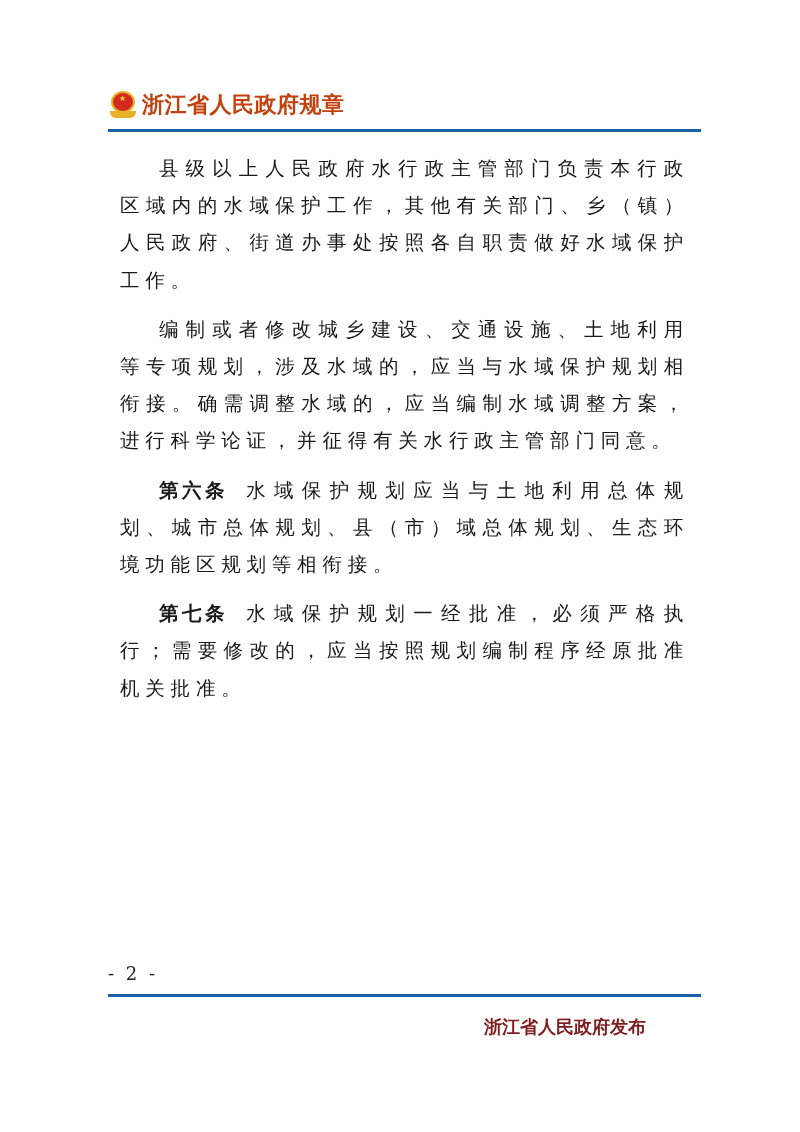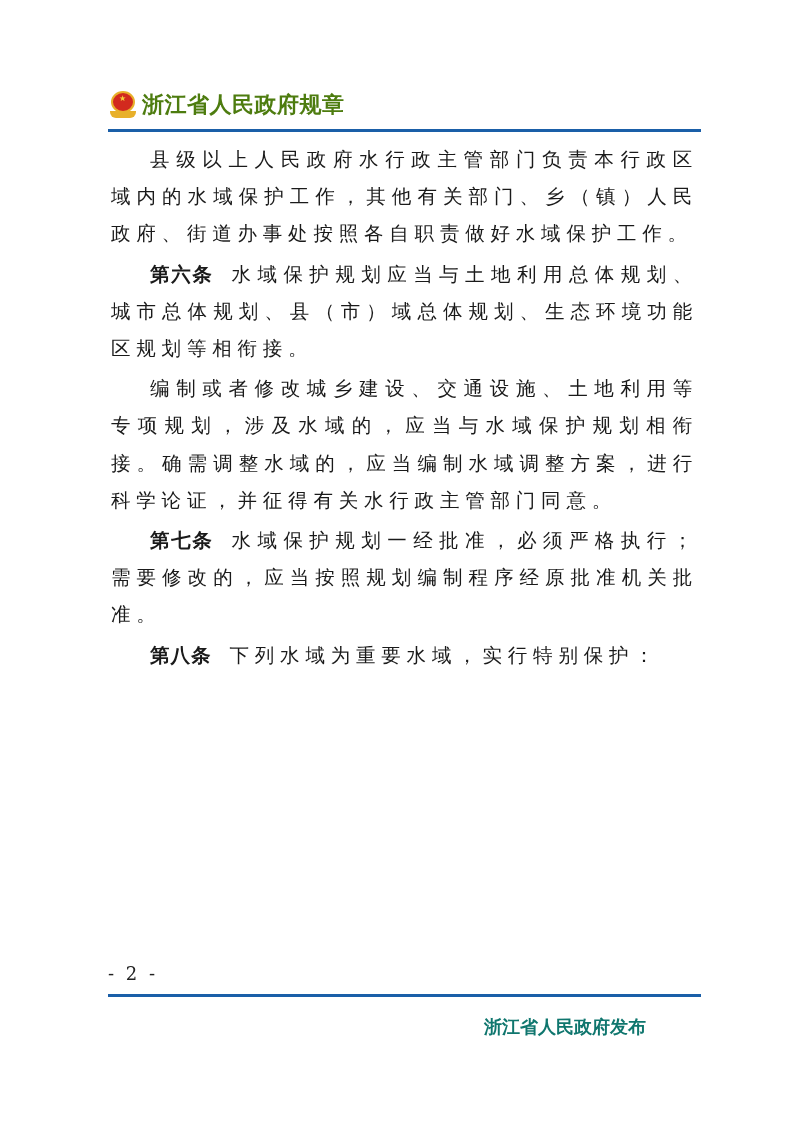--- a/index.html
+++ b/index.html
@@ -2,46 +2,45 @@
 <html><head>
 <meta charset="utf-8">
 <style>
   html, body { margin:0; padding:0; background:#ffffff; }
   body { width:800px; height:1132px; position:relative; overflow:hidden; font-family:"DejaVu Serif", "Liberation Serif", serif; color:#1a1a1a; }
   .header { position:absolute; left:108px; top:88px; height:34px; display:flex; align-items:center; }
   .emblem { width:30px; height:30px; position:relative; margin-right:4px; }
   .emblem .disk { position:absolute; left:3px; top:1px; width:24px; height:22px; border-radius:50%; background:#d22a1e; border:2px solid #e8b02a; box-sizing:border-box; }
   .emblem .star { position:absolute; left:11px; top:5px; color:#f4d23c; font-size:8px; line-height:8px; }
   .emblem .base { position:absolute; left:2px; top:21px; width:26px; height:7px; background:#e8b02a; border-radius:0 0 6px 6px; }
-  .header-title { font-family:"DejaVu Sans", sans-serif; font-size:22px; font-weight:bold; color:#4d7c0f; letter-spacing:0.5px; }
+  .header-title { font-family:"DejaVu Sans", sans-serif; font-size:22px; font-weight:bold; color:#c2410c; letter-spacing:0.5px; }
   .rule { position:absolute; left:108px; width:593px; height:3px; background:#1a5fa8; }
   .rule.top { top:129px; }
   .rule.bottom { top:994px; }
   .body-text { position:absolute; left:108px; top:138px; width:593px; font-size:19.5px; line-height:37.2px; letter-spacing:5.8px; text-align:justify; }
-  .para { margin:3px; text-indent:2em; }
+  .para { margin:12px; text-indent:2em; }
   .para b { font-family:"DejaVu Sans", sans-serif; font-weight:bold; letter-spacing:1px; margin-right:18px; }
   .page-num { position:absolute; left:108px; top:963px; font-size:18px; color:#222; letter-spacing:3px; }
-  .publisher { position:absolute; left:484px; top:1015px; font-family:"DejaVu Sans", sans-serif; font-size:18px; font-weight:bold; color:#0f766e; }
+  .publisher { position:absolute; left:484px; top:1015px; font-family:"DejaVu Sans", sans-serif; font-size:18px; font-weight:bold; color:#7f1d1d; }
 </style>
 </head>
 <body>
 
 <div class="header">
   <div class="emblem">
     <div class="disk"></div>
     <div class="star">★</div>
     <div class="base"></div>
   </div>
   <span class="header-title">浙江省人民政府规章</span>
 </div>
 <div class="rule top"></div>
 
 <div class="body-text">
   <p class="para"><span>县级以上人民政府水行政主管部门负责本行政区域内的水域保护工作，其他有关部门、乡（镇）人民政府、街道办事处按照各自职责做好水域保护工作。</span></p>
+  <p class="para"><span>编制或者修改城乡建设、交通设施、土地利用等专项规划，涉及水域的，应当与水域保护规划相衔接。确需调整水域的，应当编制水域调整方案，进行科学论证，并征得有关水行政主管部门同意。</span></p>
   <p class="para"><b>第六条</b><span>水域保护规划应当与土地利用总体规划、城市总体规划、县（市）域总体规划、生态环境功能区规划等相衔接。</span></p>
-  <p class="para"><span>编制或者修改城乡建设、交通设施、土地利用等专项规划，涉及水域的，应当与水域保护规划相衔接。确需调整水域的，应当编制水域调整方案，进行科学论证，并征得有关水行政主管部门同意。</span></p>
   <p class="para"><b>第七条</b><span>水域保护规划一经批准，必须严格执行；需要修改的，应当按照规划编制程序经原批准机关批准。</span></p>
-  <p class="para"><b>第八条</b><span>下列水域为重要水域，实行特别保护：</span></p>
 </div>
 
 <div class="page-num">- 2 -</div>
 <div class="rule bottom"></div>
 <div class="publisher">浙江省人民政府发布</div>
 
 </body></html>

